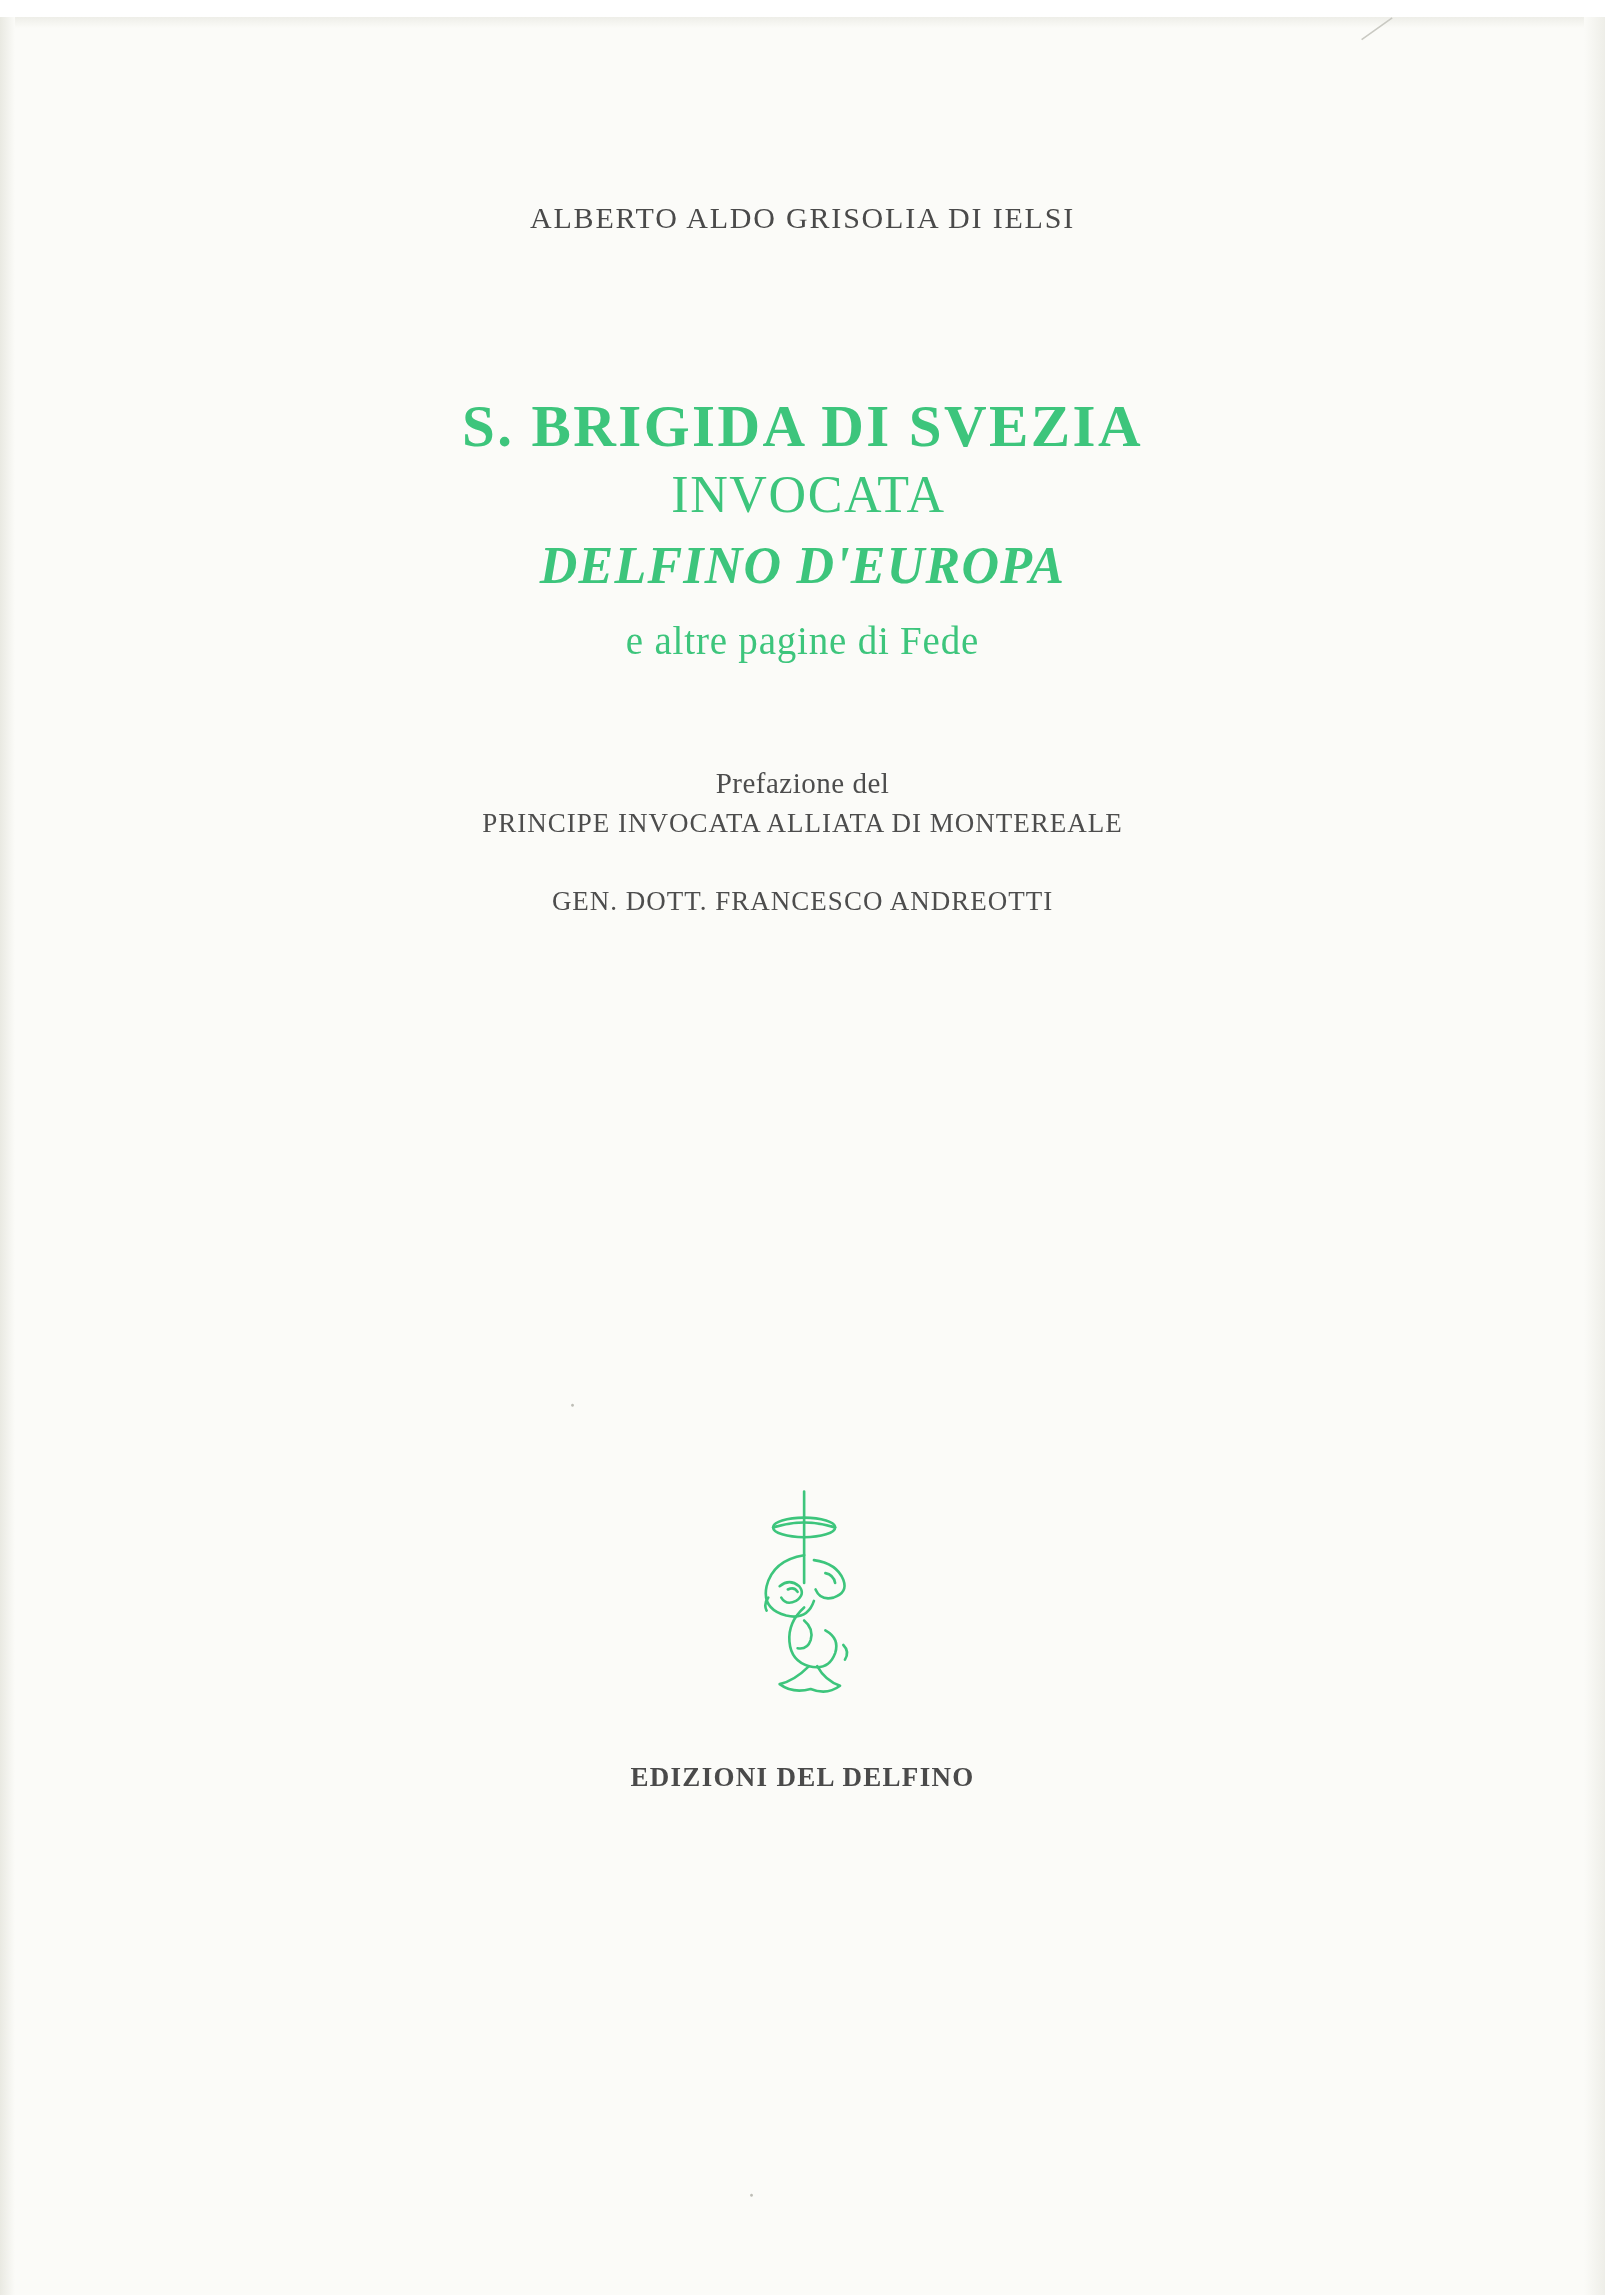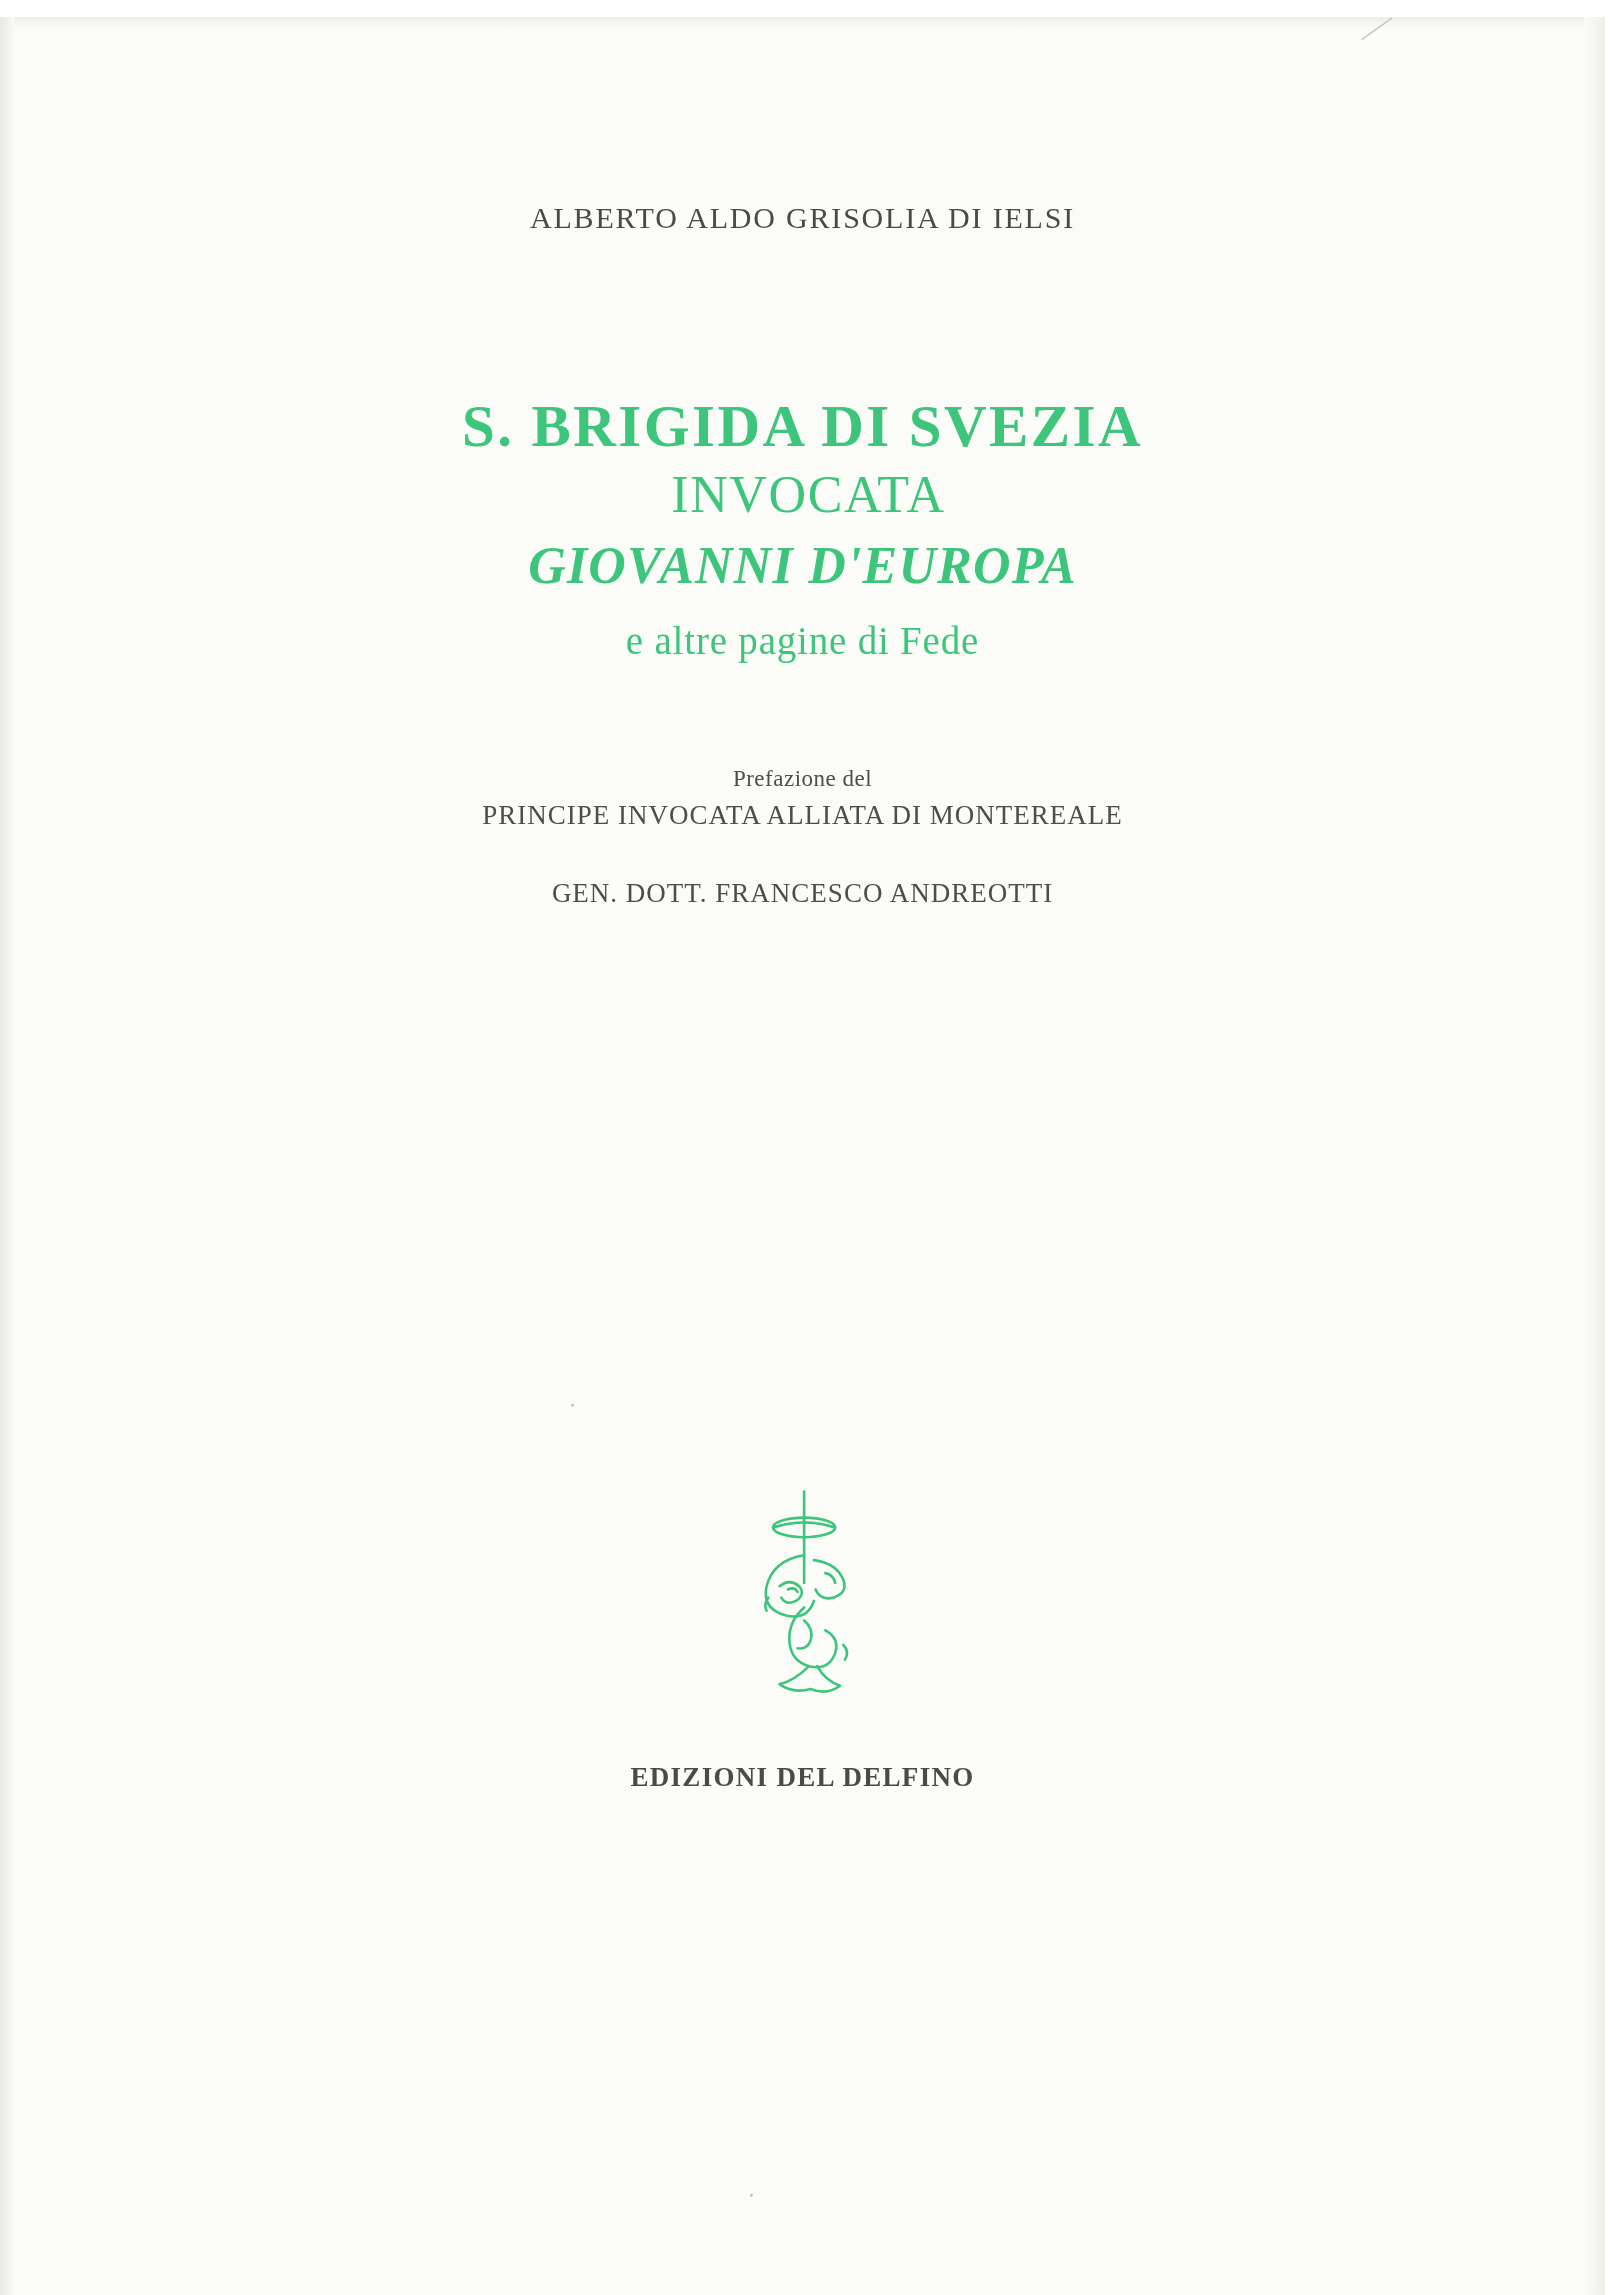--- a/index.html
+++ b/index.html
@@ -108,21 +108,21 @@
     letter-spacing: 0.8px;
     color: #3dc57c;
     margin-top: 21px;
   }
 
   .credits {
     margin-top: 99px;
     color: #4d4d4d;
   }
   .credit-lead {
-    font-size: 23px;
+    font-size: 29px;
     letter-spacing: 0.5px;
     line-height: 1.45;
   }
   .credit-name {
     font-size: 27px;
     letter-spacing: 1px;
     font-variant: small-caps;
     line-height: 1.45;
   }
   .credit-group-2 { margin-top: 39px; }
@@ -173,21 +173,21 @@
     </svg>
   </div>
 
   <div class="content">
 
     <div class="author">ALBERTO ALDO GRISOLIA DI IELSI</div>
 
     <div class="title-block">
       <div class="title-line-1">S. BRIGIDA DI SVEZIA</div>
       <div class="title-line-2">INVOCATA</div>
-      <div class="title-line-3">GIOVANNI D'EUROPA</div>
+      <div class="title-line-3">DELFINO D'EUROPA</div>
       <div class="subtitle">e altre pagine di Fede</div>
     </div>
 
     <div class="credits">
       <div class="credit-group">
         <div class="credit-lead">Prefazione del</div>
         <div class="credit-name">PRINCIPE INVOCATA ALLIATA DI MONTEREALE</div>
       </div>
       <div class="credit-group credit-group-2">
         <div class="credit-name">GEN. DOTT. FRANCESCO ANDREOTTI</div>

